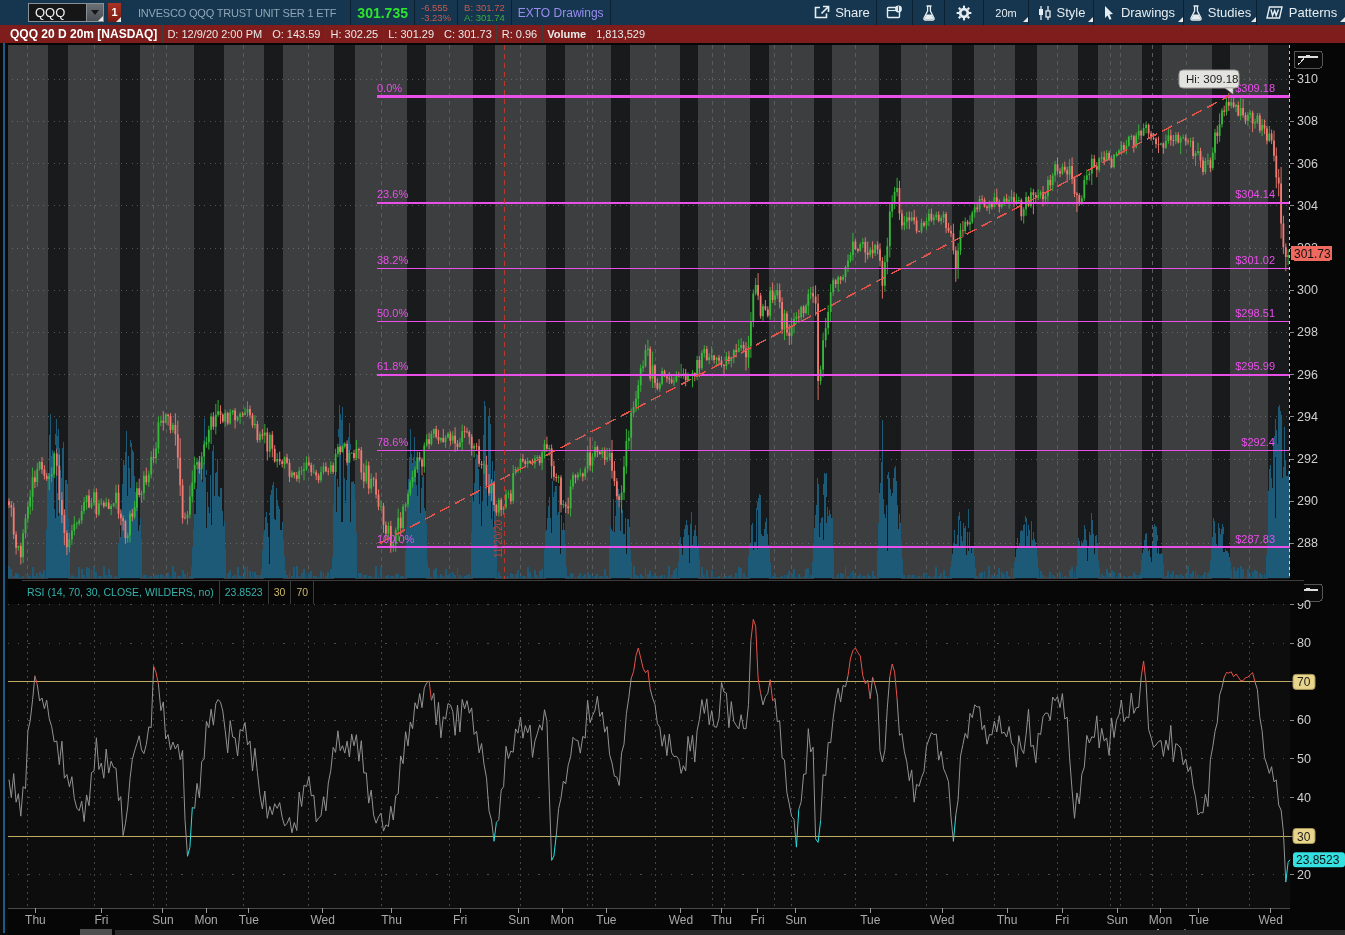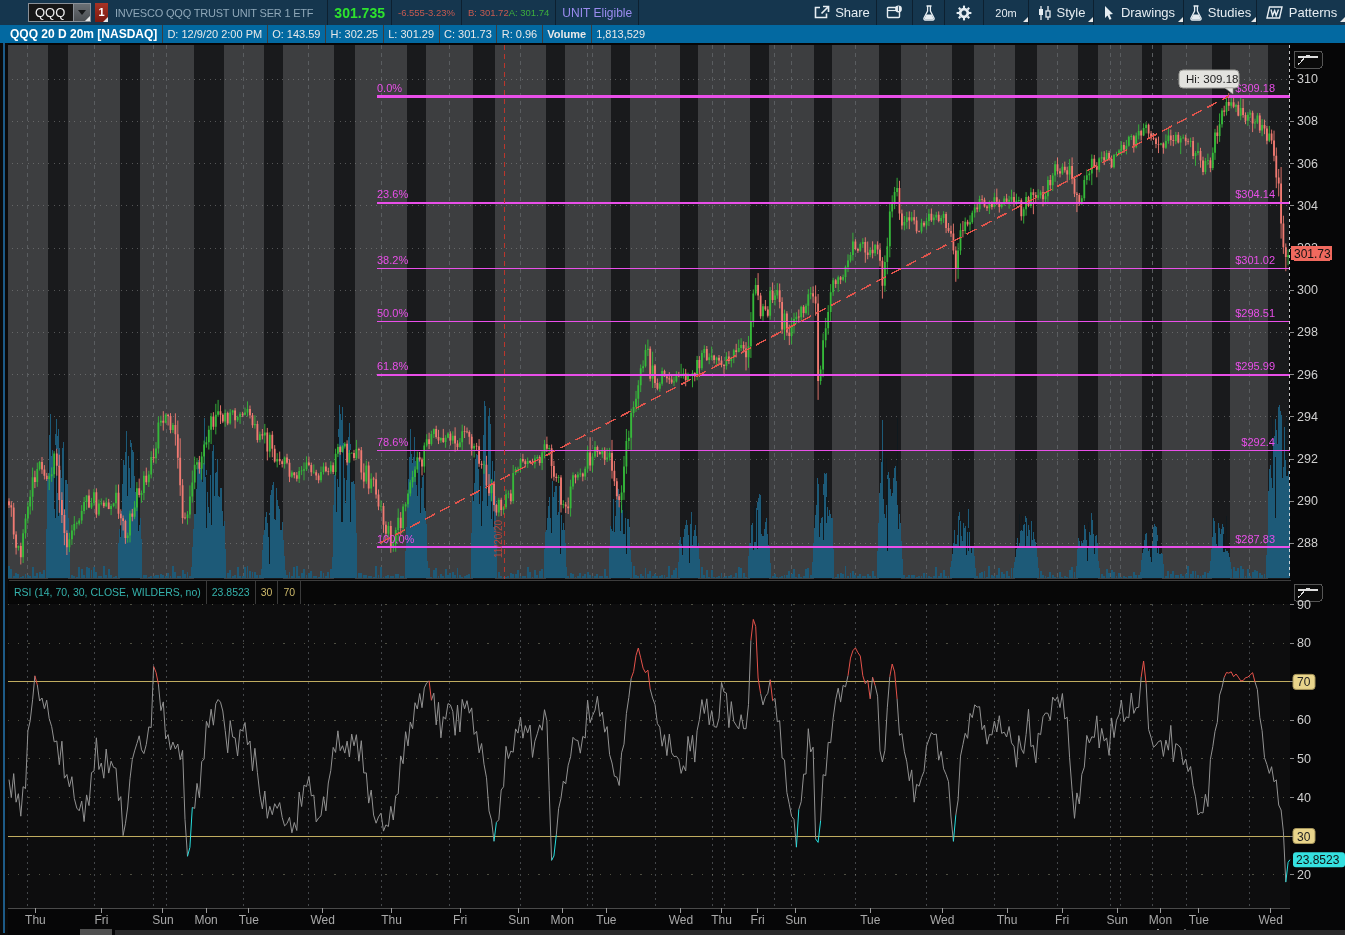--- a/index.html
+++ b/index.html
@@ -1,43 +1,43 @@
 <!DOCTYPE html>
 <html><head><meta charset="utf-8"><style>
 * { margin:0; padding:0; box-sizing:border-box; }
 body { width:1345px; height:935px; background:#000; overflow:hidden;
   font-family:"Liberation Sans", sans-serif; position:relative; }
 #topbar { position:absolute; left:0; top:0; width:1345px; height:25px;
   background:#15364e; display:flex; align-items:center; }
-#symbox { margin-left:28px; width:63px; height:19px; background:#161616;
+#symbox { margin-left:28px; width:76px; height:19px; background:#161616;
   border:1px solid #8a9097; display:flex; align-items:center; position:relative; }
 #symbox span { color:#f0f0f0; font-size:13px; margin-left:6px; flex:1; }
 #symdrop { width:17px; height:17px; background:linear-gradient(#6b7075,#4a4e52);
   border-left:1px solid #8a9097; display:flex; align-items:center; justify-content:center; }
 #symdrop:after { content:''; border:4px solid transparent; border-top:5px solid #16181a; margin-top:4px; }
 .corner { position:absolute; right:0; bottom:0; width:0; height:0;
   border-left:5px solid transparent; border-bottom:5px solid #e8e8e8; }
 #badge1 { margin-left:4px; width:13px; height:19px; background:linear-gradient(#a83325,#7d1a10);
   color:#fff; font-size:11px; font-weight:bold; text-align:center; line-height:19px; position:relative; }
-#title { color:#8ea7b8; font-size:11px; letter-spacing:-0.2px; margin-left:7px; }
+#title { color:#8ea7b8; font-size:11px; letter-spacing:-0.2px; margin-left:17px; }
 .tbdiv { width:1px; height:25px; background:#0d2030; margin:0 6px; }
 #price { color:#2ee32e; font-size:14px; font-weight:bold; }
-.stack { display:flex; flex-direction:row; line-height:10px; }
+.stack { display:flex; flex-direction:column; line-height:10px; }
 .stack span { font-size:9.5px; }
 #exto { color:#9b8cf0; font-size:12px; }
 #tools { position:absolute; right:0; top:0; height:25px; display:flex; align-items:center; }
 .titem { color:#e6edf2; font-size:13px; display:flex; align-items:center; gap:5px;
   position:relative; height:25px; justify-content:center; }
 .tdv { width:1px; height:25px; background:#0d2030; }
 #ohlcbar { position:absolute; left:0; top:25px; width:1345px; height:18px;
-  background:#0369a1; display:flex; align-items:center; color:#e8e8e8; font-size:11px; }
+  background:#7f1d1d; display:flex; align-items:center; color:#e8e8e8; font-size:11px; }
 #ohlcbar .cell { padding:0 4.5px; border-right:1px solid #3d3d3d; height:18px;
   display:flex; align-items:center; white-space:nowrap; }
 #chartname { font-weight:bold; font-size:12px; color:#fff; }
-#rsibar { position:absolute; left:9px; top:580px; width:1282px; height:23px;
+#rsibar { position:absolute; left:22px; top:580px; width:1282px; height:23px;
   background:#070707; border-top:1px solid #3c3c3c; display:flex; align-items:center;
   font-size:10.5px; }
 #rsibar .cell { padding:0 5px; border-right:1px solid #3a3a3a; height:23px;
   display:flex; align-items:center; white-space:nowrap; }
 svg text { font-family:"Liberation Sans", sans-serif; }
 </style></head>
 <body>
 <div style="position:absolute;left:0;top:0"><svg width="1345" height="935" viewBox="0 0 1345 935" font-family="Liberation Sans, sans-serif" shape-rendering="crispEdges" text-rendering="optimizeLegibility">
 <rect x="0" y="43" width="1345" height="892" fill="#060607"></rect>
 <rect x="7.8" y="45" width="40.1" height="534" fill="#3d3e40"></rect>
@@ -327,21 +327,21 @@
   <div class="stack" style="color:#c65a50">
       <span>-6.555</span>
       <span>-3.23%</span>
     </div>
   <div class="tbdiv"></div>
   <div class="stack">
       <span style="color:#c65a50">B: 301.72</span>
       <span style="color:#3dae3d">A: 301.74</span>
     </div>
   <div class="tbdiv"></div>
-  <div id="exto">UNIT Eligible</div>
+  <div id="exto">EXTO Drawings</div>
   <div class="tbdiv"></div>
 </div>
 <div id="tools">
   <div class="titem" style="width:68px"><svg width="16" height="15" viewBox="0 0 16 15">
         <path d="M12.5 8.5 V12.5 H1.5 V2.5 H6" stroke="#e6edf2" stroke-width="1.6" fill="none"></path>
         <path d="M9 1.5 H14.5 V7 M14.5 1.5 L7.5 8.5" stroke="#e6edf2" stroke-width="1.7" fill="none"></path>
       </svg>Share</div>
   <div class="tdv"></div>
   <div class="titem" style="width:35px">
       <svg width="17" height="15" viewBox="0 0 17 15">

